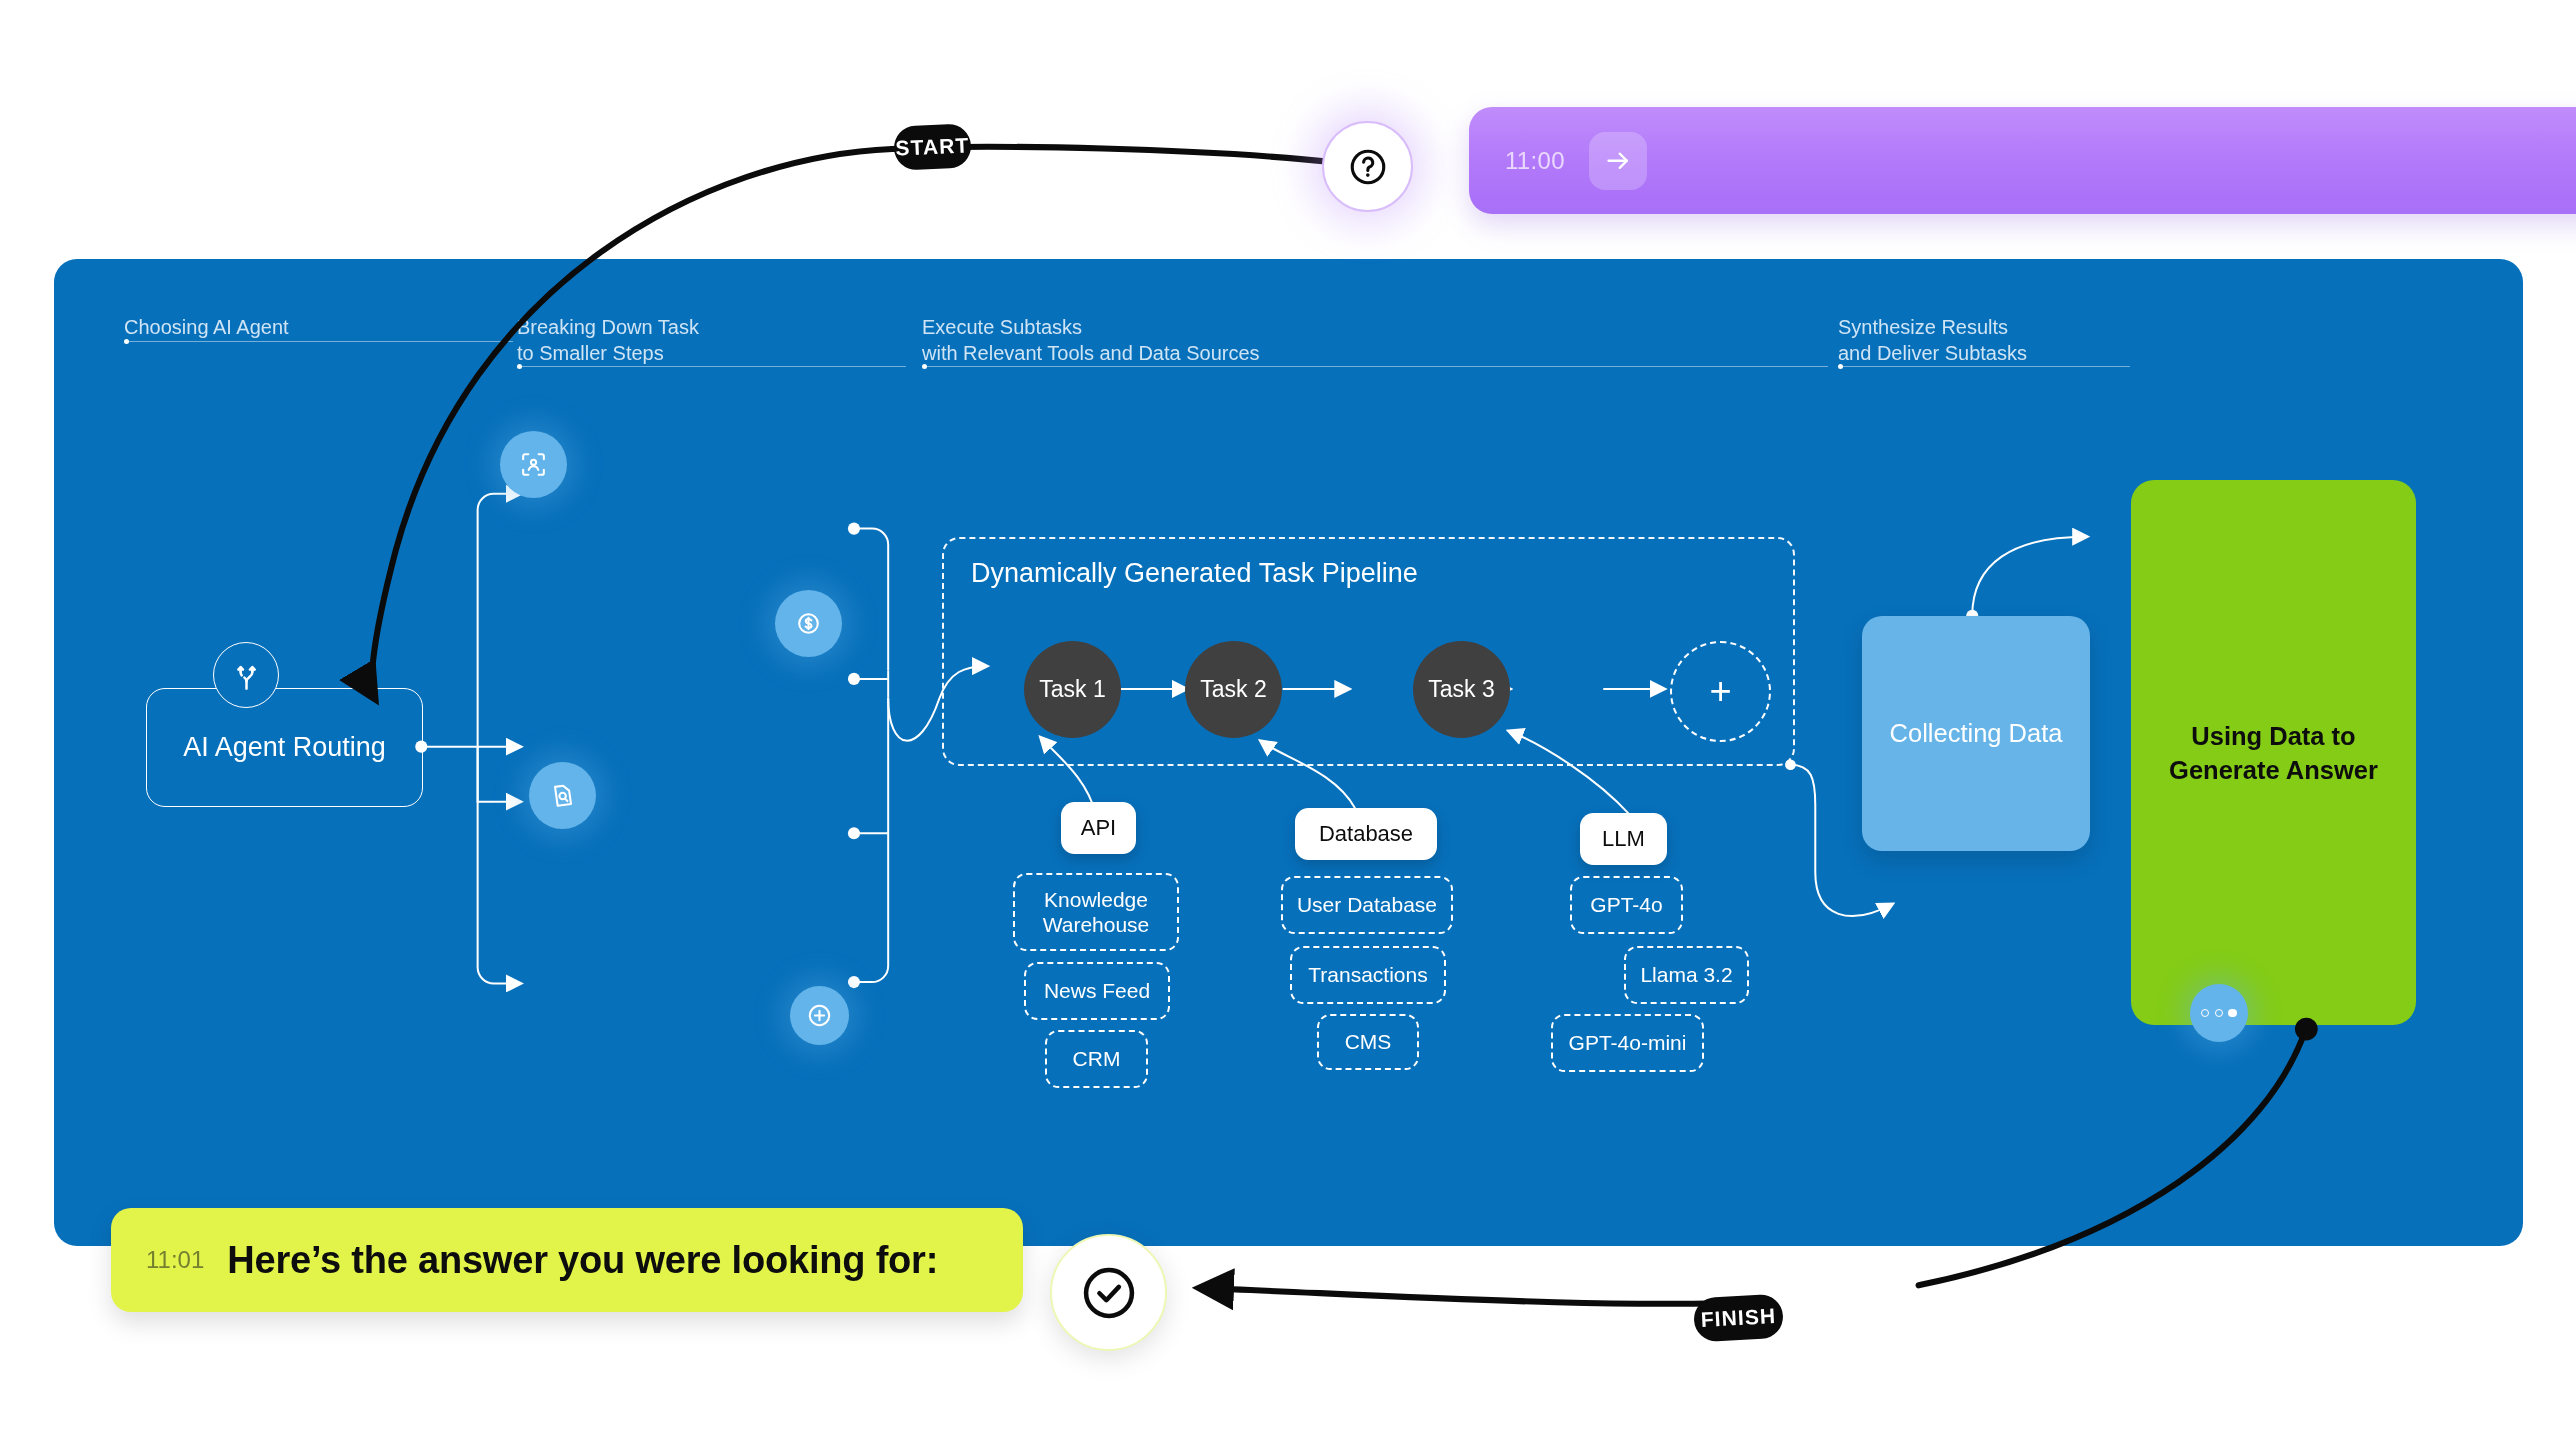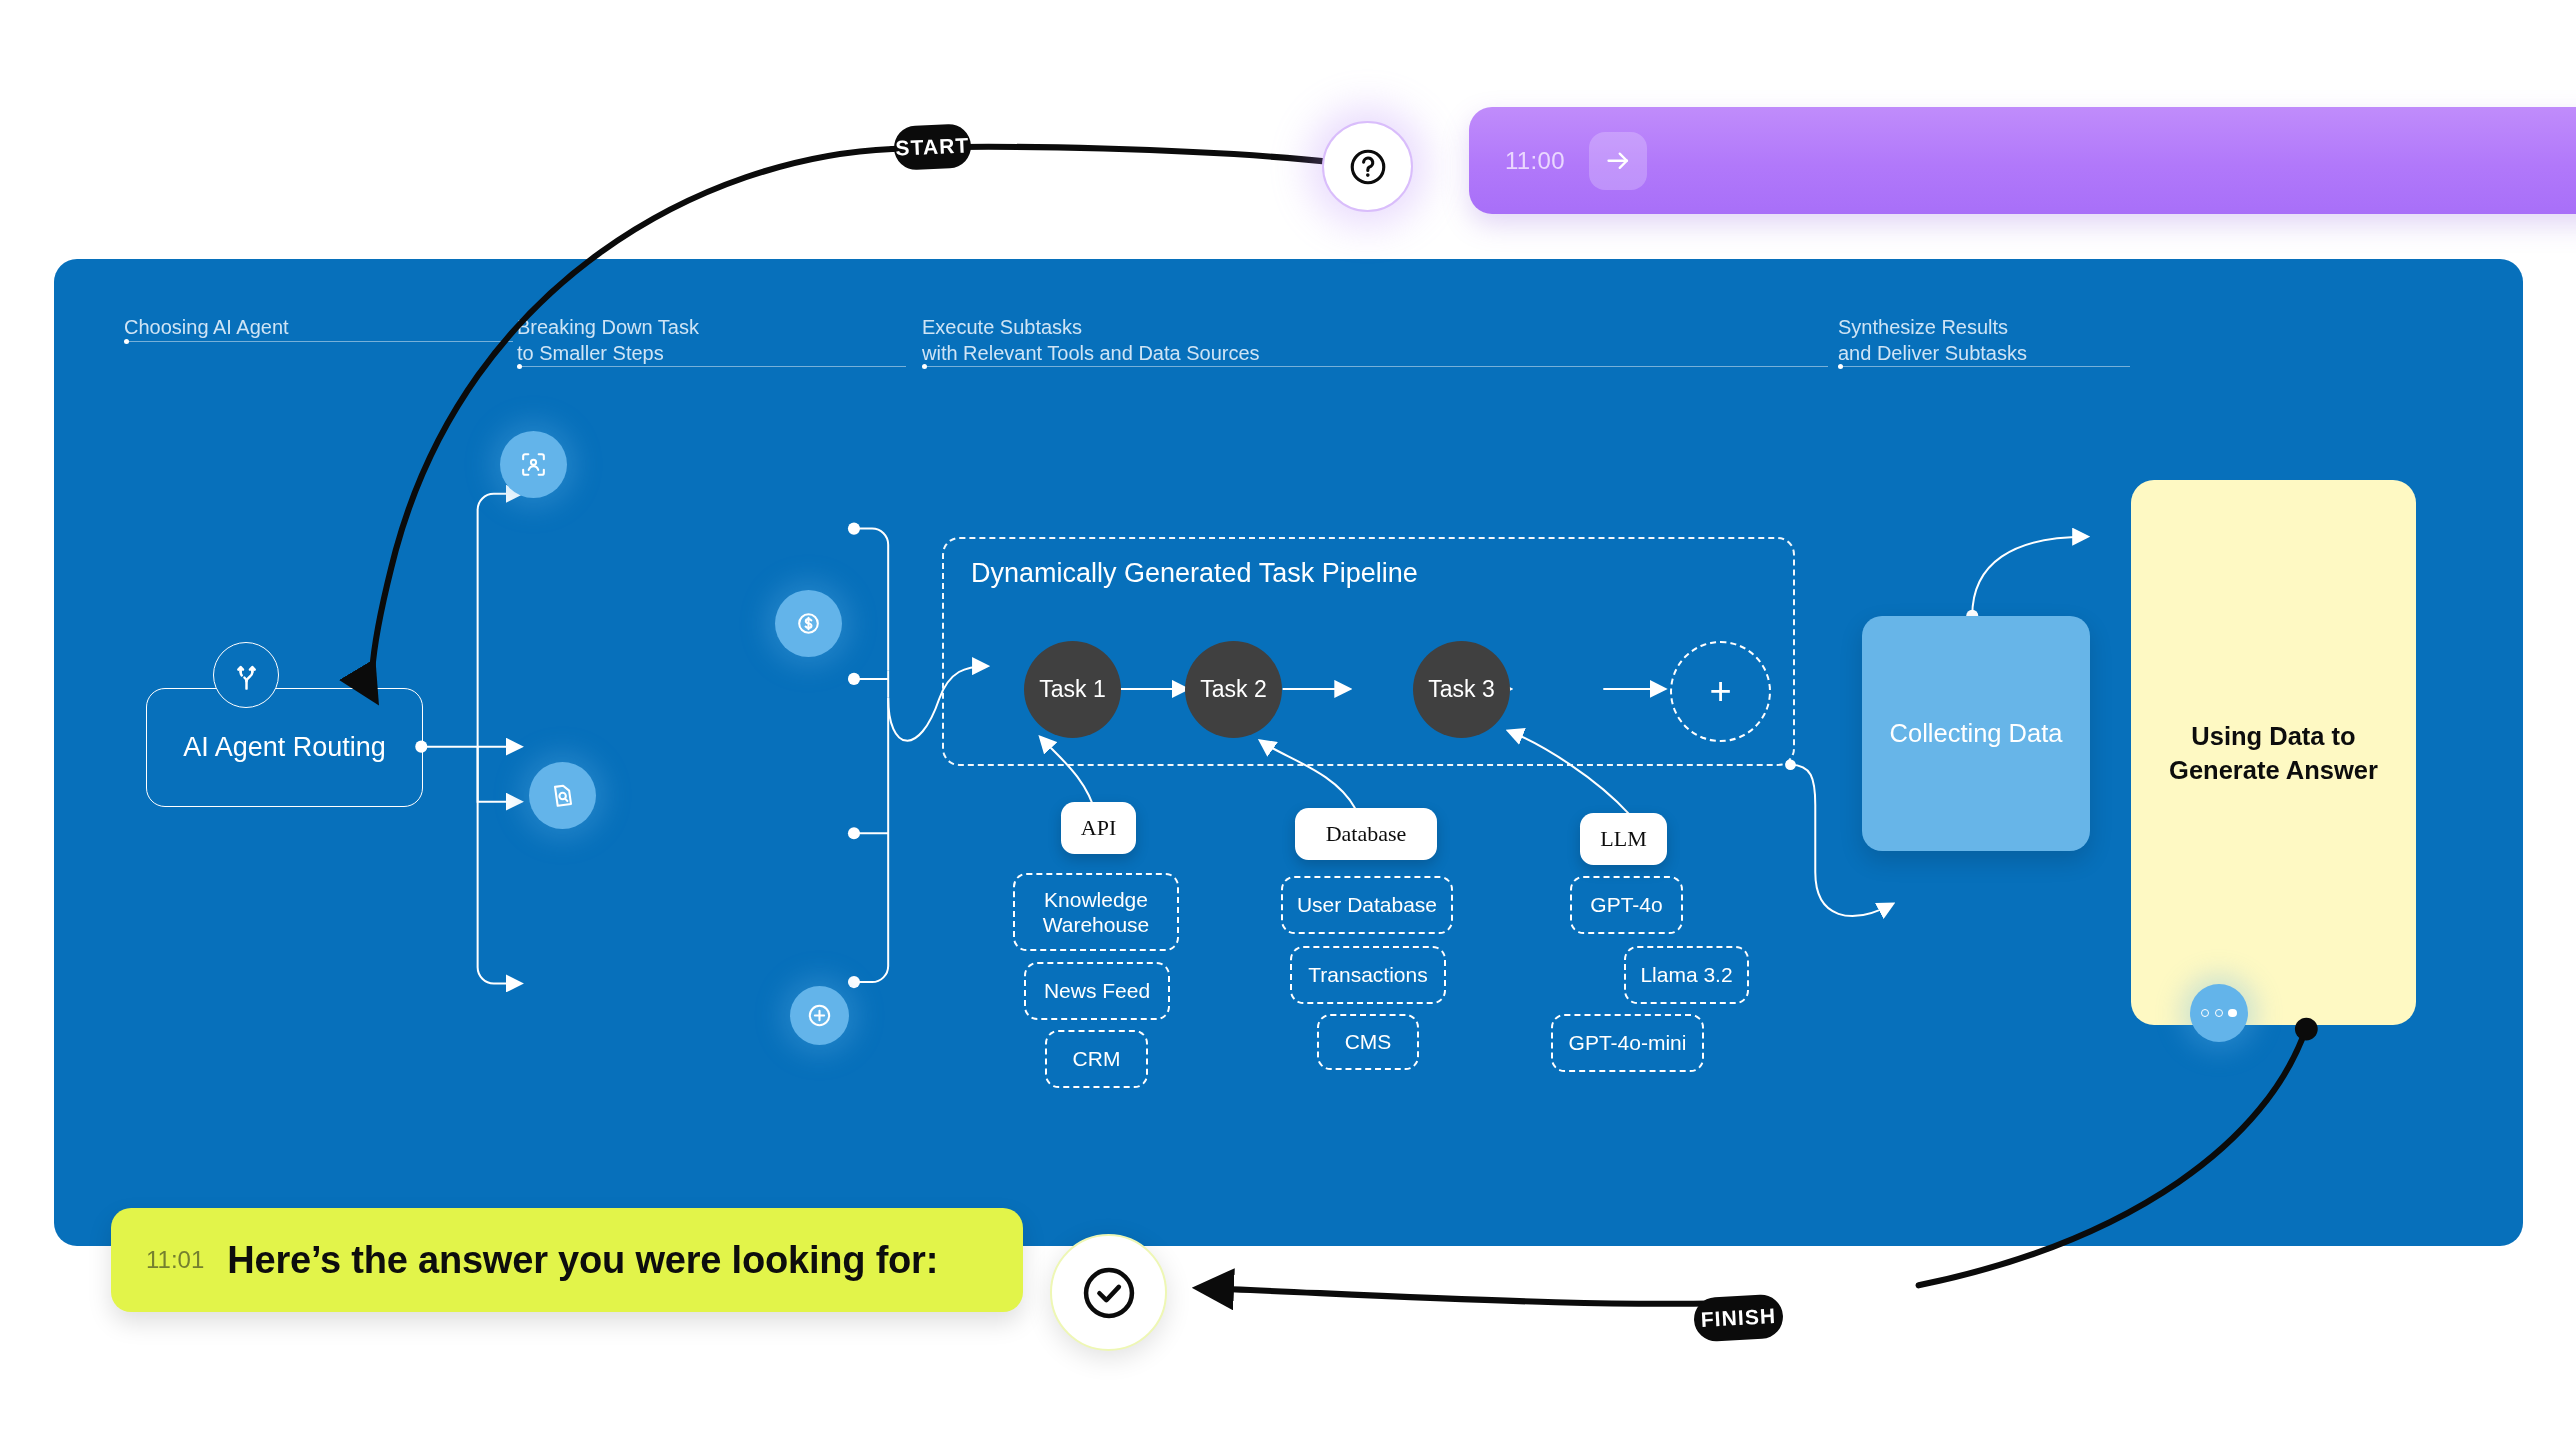--- a/index.html
+++ b/index.html
@@ -77,29 +77,29 @@
   #pipeline-title{position:absolute;left:971px;top:558px;color:#fff;font-size:27px;}
   .task-node{position:absolute;top:641px;width:97px;height:97px;border-radius:50%;
       background:#404040;display:flex;align-items:center;justify-content:center;
       color:#fff;font-size:23px;}
   #task-add{position:absolute;left:1670px;top:641px;width:97px;height:97px;border-radius:50%;
       border:2px dashed #ffffff;display:flex;align-items:center;justify-content:center;color:#fff;font-size:38px;}
 
   
   .tool-pill{position:absolute;border-radius:13.4px;background:#fff;color:#0d0d0d;
       font-size:22px;display:flex;align-items:center;justify-content:center;
-      box-shadow:0 5.4px 13.4px rgba(0,0,0,.18);font-family:Liberation Serif, serif;}
+      box-shadow:0 5.4px 13.4px rgba(0,0,0,.18);}
   .src{position:absolute;border-radius:13.4px;border:2px dashed #ffffff;color:#fff;
       font-size:21px;line-height:25.5px;display:flex;align-items:center;justify-content:center;text-align:center;}
 
   
   #collecting-card{left:1862px;top:616px;width:228px;height:235px;border-radius:20px;
       background:#67b5e8;display:flex;align-items:center;justify-content:center;
       color:#fff;font-size:25.5px;box-shadow:0 9.4px 23px rgba(0,0,0,.14);}
-  #answer-card{left:2131px;top:480px;width:285px;height:545px;border-radius:23px;background:#fef9c3;
+  #answer-card{left:2131px;top:480px;width:285px;height:545px;border-radius:23px;background:#84cc16;
       display:flex;align-items:center;justify-content:center;text-align:center;
       color:#0d0d0d;font-size:25.5px;font-weight:700;line-height:34px;}
   #dots-badge{left:2190px;top:984px;width:58px;height:58px;border-radius:50%;background:#63b4ea;
       display:flex;align-items:center;justify-content:center;gap:5.4px;
       box-shadow:0 0 25.5px 9.4px rgba(99,180,234,.30);z-index:22;}
   .dot{width:8.7px;height:8.7px;border-radius:50%;background:#fff;}
   .dot.hollow{background:transparent;border:1.7px solid #fff;width:6px;height:6px;}
 
   svg.overlay{position:absolute;left:0;top:0;width:2576px;height:1449px;pointer-events:none;}
   #svg-black{z-index:25;} #svg-white{z-index:14;}

